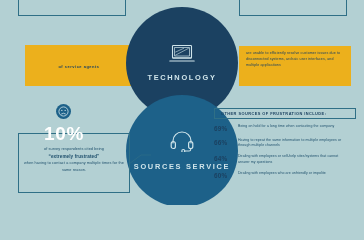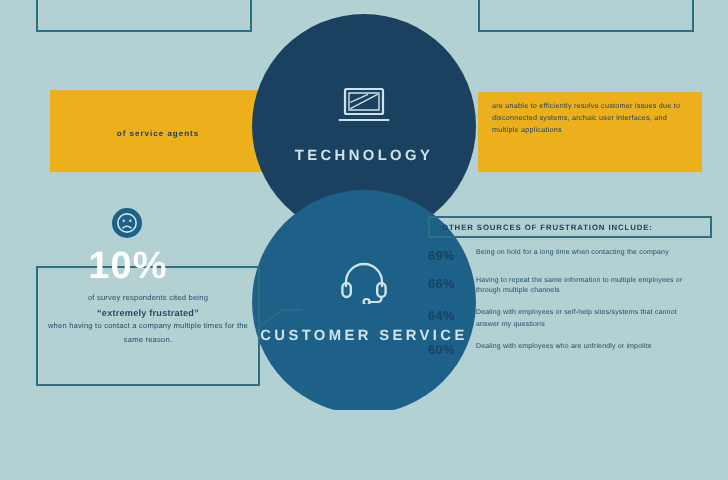--- a/index.html
+++ b/index.html
@@ -146,21 +146,21 @@
   <div class="circle" id="circle-customer-service">
     <span class="circle-icon">
       <svg width="26" height="22" viewBox="0 0 26 22" fill="none">
         <path d="M4 13 V11 A9 9 0 0 1 22 11 V13" stroke="#cfe4ea" stroke-width="1.2" stroke-linecap="round"></path>
         <rect x="2.2" y="11.5" width="4.2" height="7" rx="2.1" stroke="#cfe4ea" stroke-width="1.2"></rect>
         <rect x="19.6" y="11.5" width="4.2" height="7" rx="2.1" stroke="#cfe4ea" stroke-width="1.2"></rect>
         <path d="M21.7 18.6 V19.4 A1.6 1.6 0 0 1 20.1 21 H15.6" stroke="#cfe4ea" stroke-width="1.1" stroke-linecap="round"></path>
         <circle cx="14.3" cy="21" r="1.5" stroke="#cfe4ea" stroke-width="1.1"></circle>
       </svg>
     </span>
-    <div class="circle-label">CUSTOMER SERVICE</div>
+    <div class="circle-label">SOURCES SERVICE</div>
   </div>
 
   <div class="icon-badge">
     <svg width="11" height="11" viewBox="0 0 12 12" fill="none">
       <circle cx="6" cy="6" r="5" stroke="#cfe4ea" stroke-width="0.9"></circle>
       <circle cx="4.2" cy="4.8" r="0.65" fill="#cfe4ea"></circle>
       <circle cx="7.8" cy="4.8" r="0.65" fill="#cfe4ea"></circle>
       <path d="M3.8 8.6 Q6 6.9 8.2 8.6" stroke="#cfe4ea" stroke-width="0.85" stroke-linecap="round"></path>
     </svg>
   </div>

